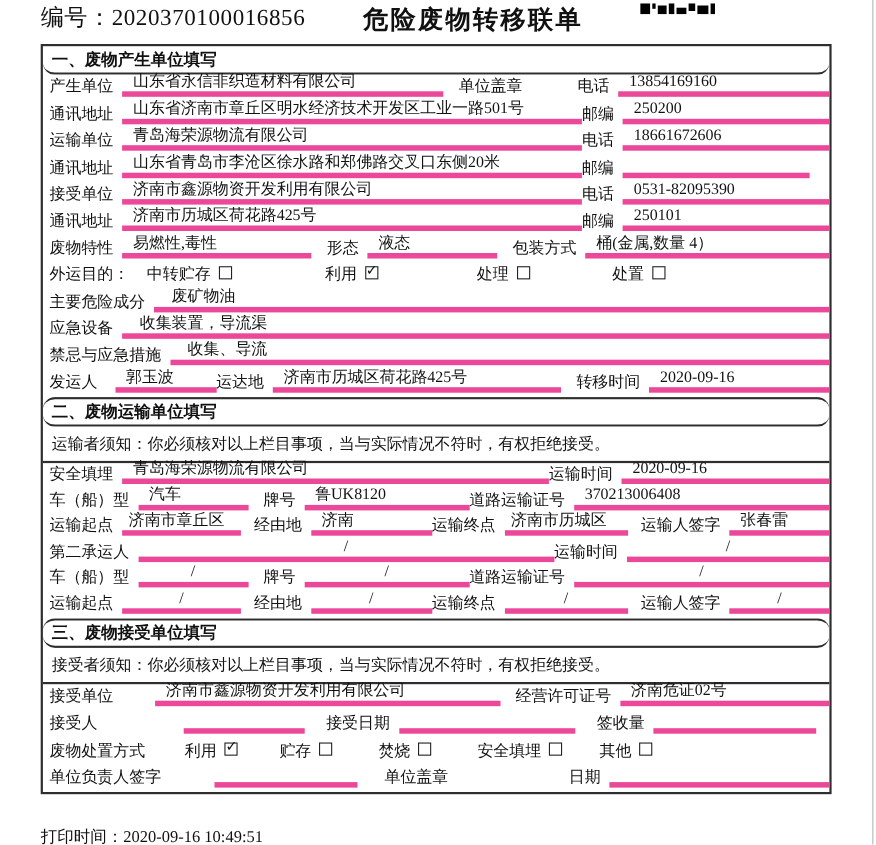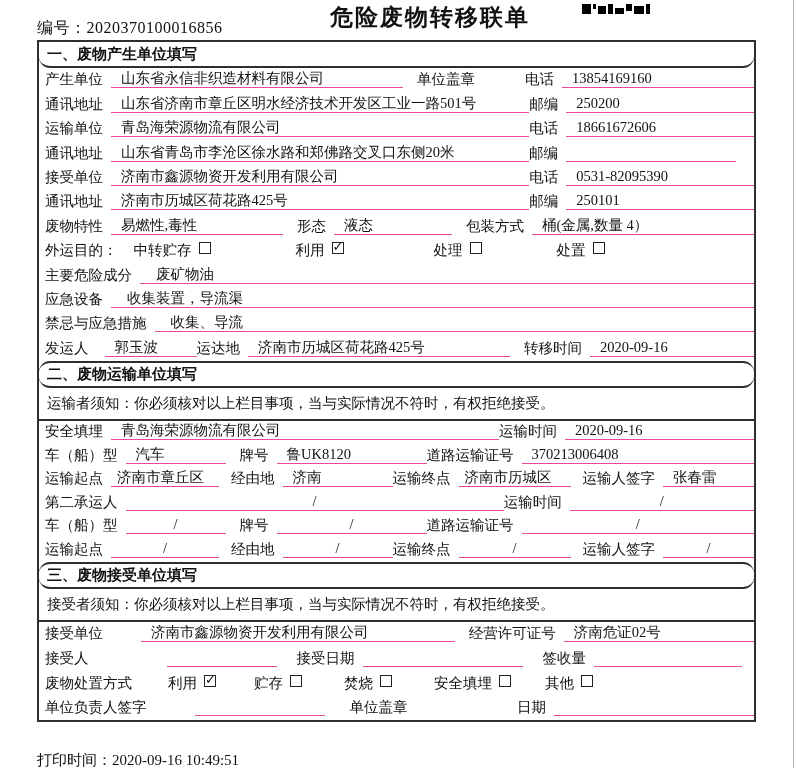--- a/index.html
+++ b/index.html
@@ -4,21 +4,21 @@
 <style>
   * { margin:0; padding:0; box-sizing:border-box; }
   html,body { background:#ffffff; }
   .page {
     position:relative; width:796px; height:768px; background:#ffffff;
     font-family:"Liberation Serif","DejaVu Serif",serif; color:#111;
     overflow:hidden;
   }
   .page-edge { position:absolute; top:0; right:2px; width:1px; height:768px; background:#b5b5b5; }
   .qr { position:absolute; left:582px; top:0; width:68px; height:10px; }
-  .serial { position:absolute; left:37px; top:18px; font-size:16px; letter-spacing:0.5px; }
+  .serial { position:absolute; left:37px; top:2px; font-size:21px; letter-spacing:0.5px; }
   .doc-title {
     position:absolute; left:330px; top:2px; font-size:23px; font-weight:bold;
     font-family:"Liberation Sans","DejaVu Sans",sans-serif; letter-spacing:2px;
   }
   .form {
     position:absolute; left:37px; top:40px; width:719px;
     border:2px solid #2e2e2e; background:#fff;
   }
   .sec-h {
     display:flex; align-items:center; height:26px; padding-left:8px;
@@ -31,21 +31,21 @@
     font-size:14.5px; border-bottom:2px solid #2e2e2e;
   }
   .r {
     display:flex; align-items:flex-end; padding:0 0 4px 6px; font-size:14.5px;
   }
   .s1 .r { height:24.4px; }
   .s2 .r { height:23.5px; }
   .s3 .r { height:24.7px; }
   .lbl { white-space:nowrap; margin-right:8px; line-height:17px; }
   .u {
-    border-bottom:1px solid #ec4899; line-height:17px; min-height:17px;
+    border-bottom:5px solid #ec4899; line-height:17px; min-height:17px;
     padding:0 4px 0 10px; white-space:nowrap; overflow:hidden;
   }
   .u.ctr { text-align:center; padding-left:4px; }
   .grow { flex:1 1 auto; }
   .mla { margin-left:auto; }
   .opt { display:flex; align-items:flex-start; white-space:nowrap; }
   .olbl { line-height:17px; margin-right:7px; }
   .cb {
     width:12px; height:12px; border:1.6px solid #222; display:inline-block;
     position:relative; margin-bottom:1px; background:#fff;

